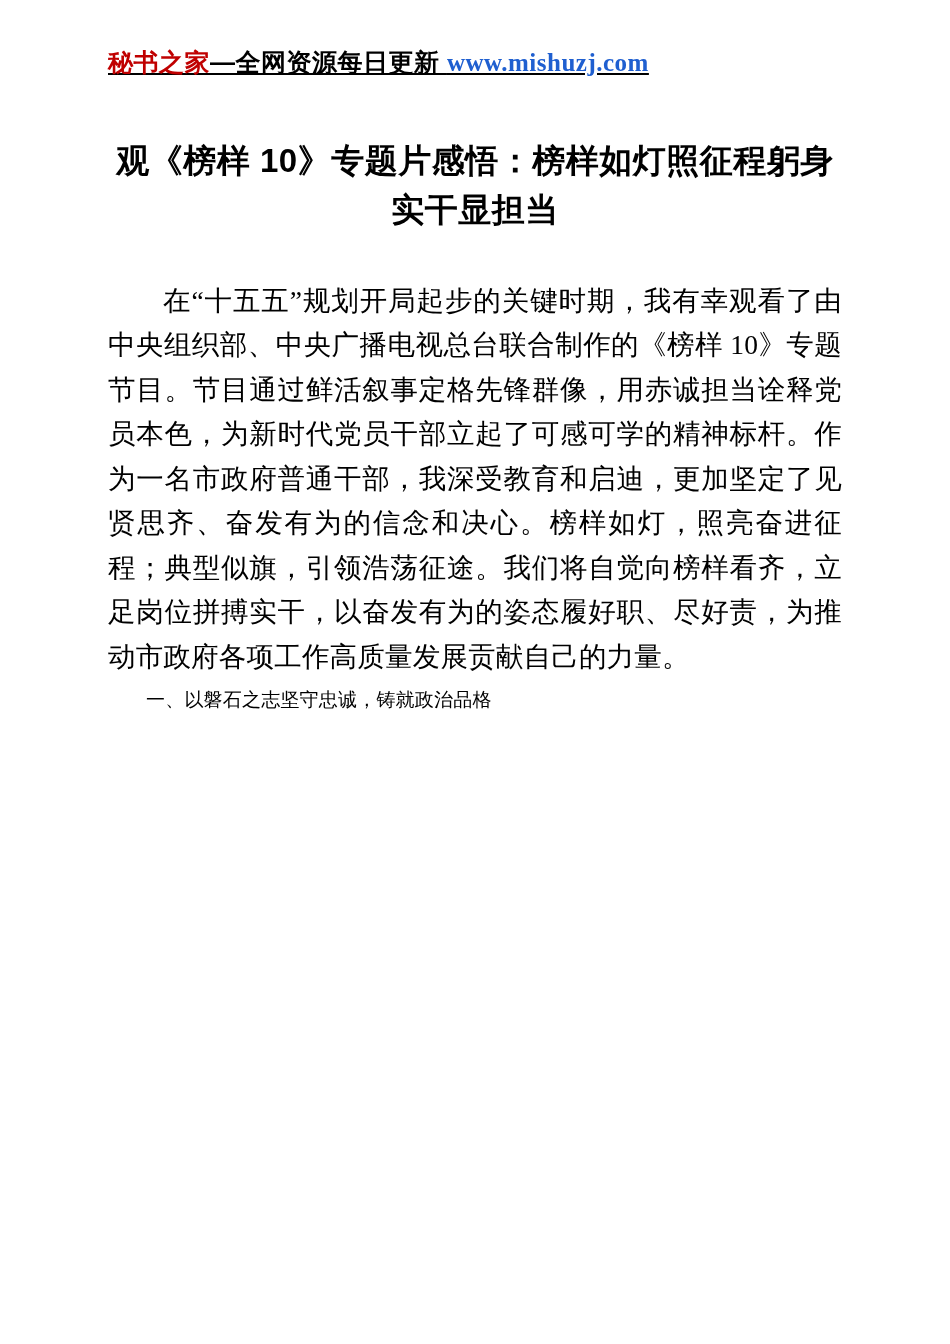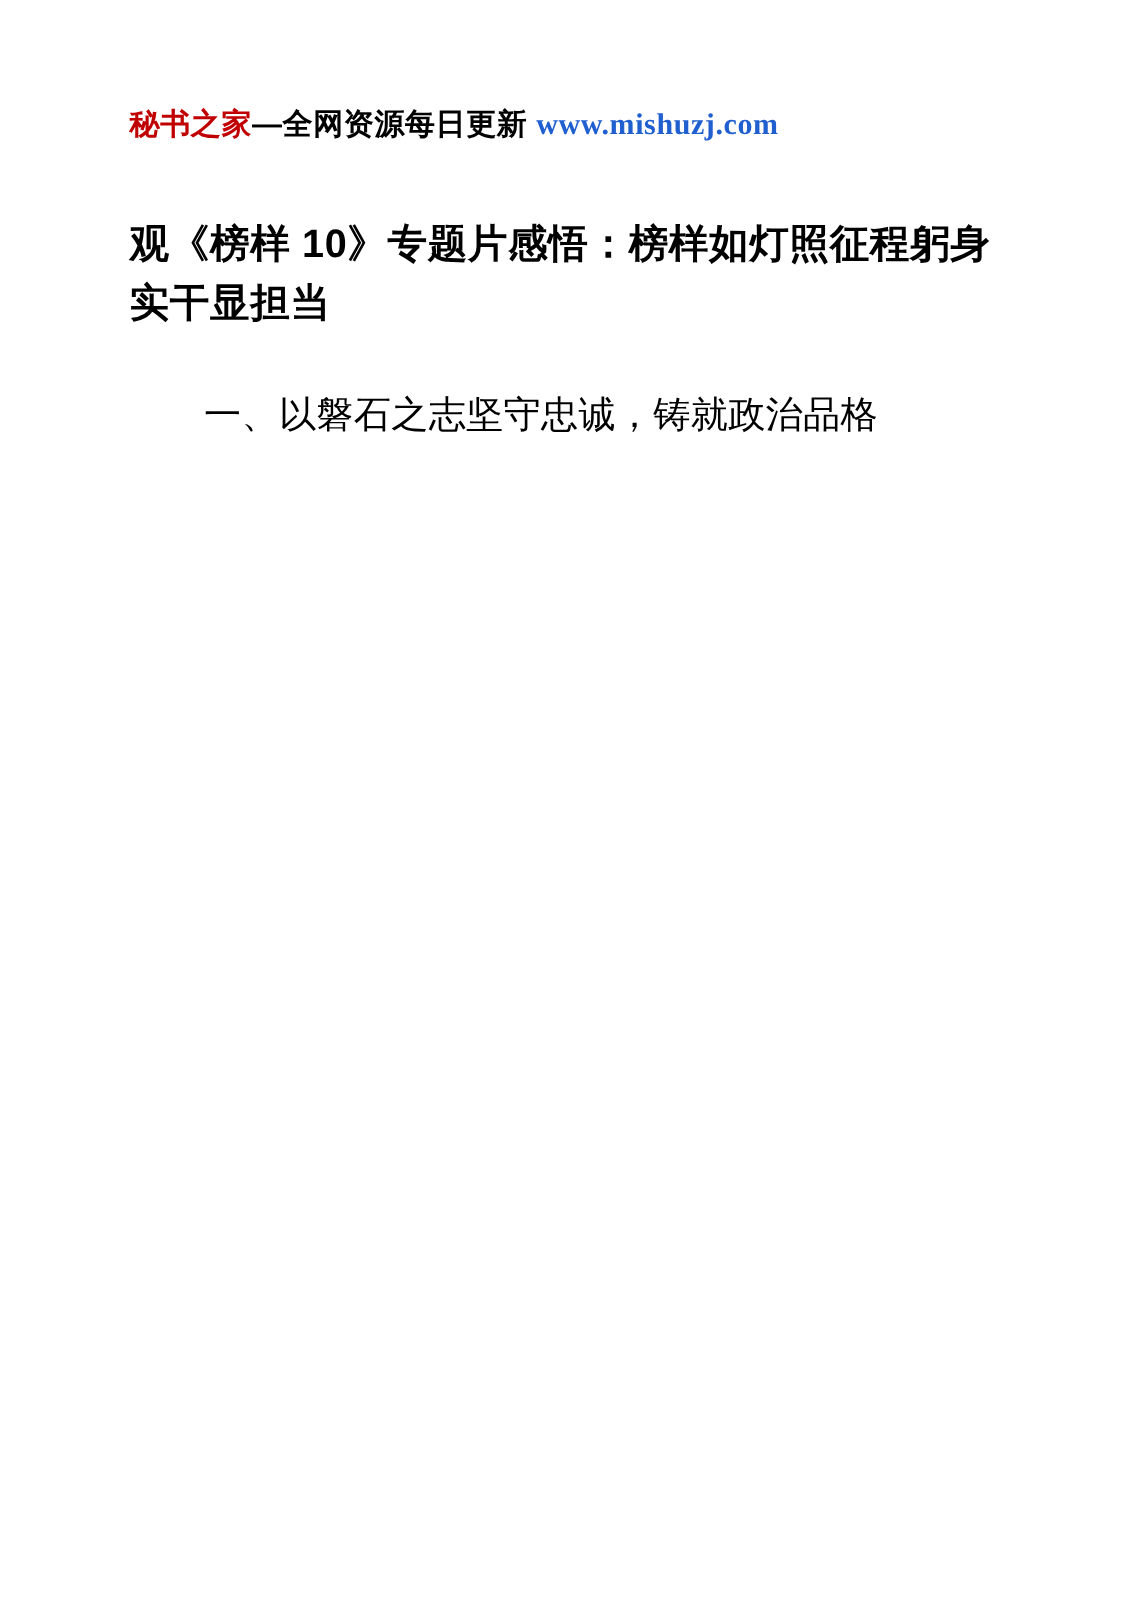--- a/index.html
+++ b/index.html
@@ -15,62 +15,64 @@
     overflow: hidden;
   }
   .page {
     position: relative;
     width: 950px;
     height: 1344px;
     box-sizing: border-box;
     padding: 0 108px;
   }
   .watermark {
-    margin-top: 88px;
+    margin-top: 46px;
     font-size: 25px;
     line-height: 1.3;
     font-family: "Liberation Sans", "DejaVu Sans", sans-serif;
     font-weight: bold;
     letter-spacing: 0.5px;
     white-space: nowrap;
+    text-decoration: underline;
   }
   .wm-brand {
     color: #c00000;
   }
   .wm-mid {
     color: #000000;
   }
   .wm-url {
     color: #1f5fd0;
     font-family: "Liberation Serif", "DejaVu Serif", serif;
     font-weight: bold;
   }
   .doc-title {
     margin-top: 56px;
+    text-align: center;
     font-family: "Liberation Sans", "DejaVu Sans", sans-serif;
     font-weight: bold;
     font-size: 33px;
     line-height: 1.5;
     letter-spacing: 0.5px;
   }
   .body-text {
     margin-top: 44px;
   }
   p.para {
     margin: 0 0 2px 0;
     font-size: 27.5px;
     line-height: 1.62;
     text-align: justify;
     text-justify: inter-ideograph;
     text-indent: 2em;
     letter-spacing: 0.2px;
   }
   p.heading {
     margin: 6px 0 2px 0;
-    font-size: 31px;
+    font-size: 19px;
     line-height: 1.62;
     text-indent: 2em;
     font-family: "Liberation Serif", "DejaVu Serif", serif;
     letter-spacing: 0.2px;
   }
   .clipped {
     max-height: 1344px;
   }
 </style>
 </head>
@@ -78,16 +80,17 @@
 
 <div class="page">
 
   <div class="watermark">
     <span class="wm-brand">秘书之家</span><span class="wm-mid">—全网资源每日更新 </span><span class="wm-url">www.mishuzj.com</span>
   </div>
 
   <h1 class="doc-title">观《榜样 10》专题片感悟：榜样如灯照征程躬身实干显担当</h1>
 
   <div class="body-text clipped">
+    <p class="para">在“十五五”规划开局起步的关键时期，我有幸观看了由中央组织部、中央广播电视总台联合制作的《榜样 10》专题节目。节目通过鲜活叙事定格先锋群像，用赤诚担当诠释党员本色，为新时代党员干部立起了可感可学的精神标杆。作为一名市政府普通干部，我深受教育和启迪，更加坚定了见贤思齐、奋发有为的信念和决心。榜样如灯，照亮奋进征程；典型似旗，引领浩荡征途。我们将自觉向榜样看齐，立足岗位拼搏实干，以奋发有为的姿态履好职、尽好责，为推动市政府各项工作高质量发展贡献自己的力量。</p>
     <p class="heading">一、以磐石之志坚守忠诚，铸就政治品格</p>
   </div>
 
 </div>
 
 </body></html>

